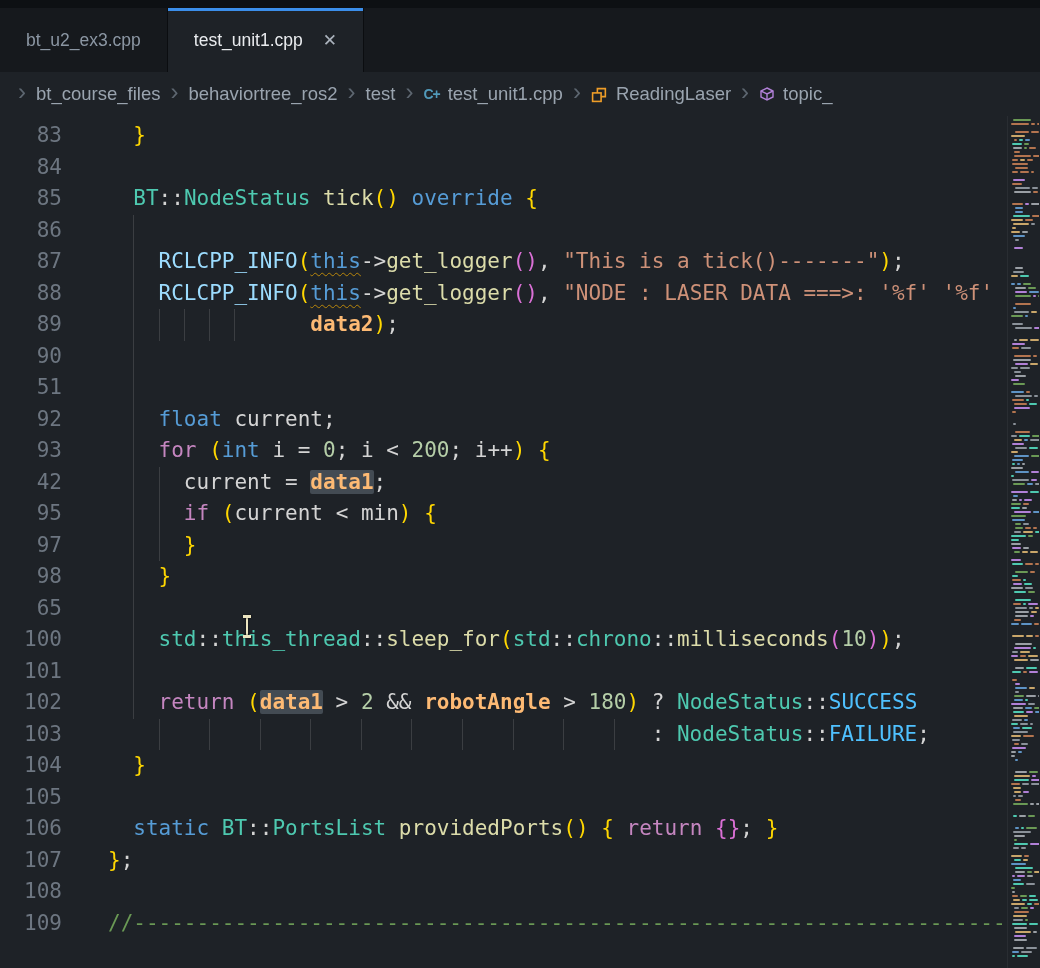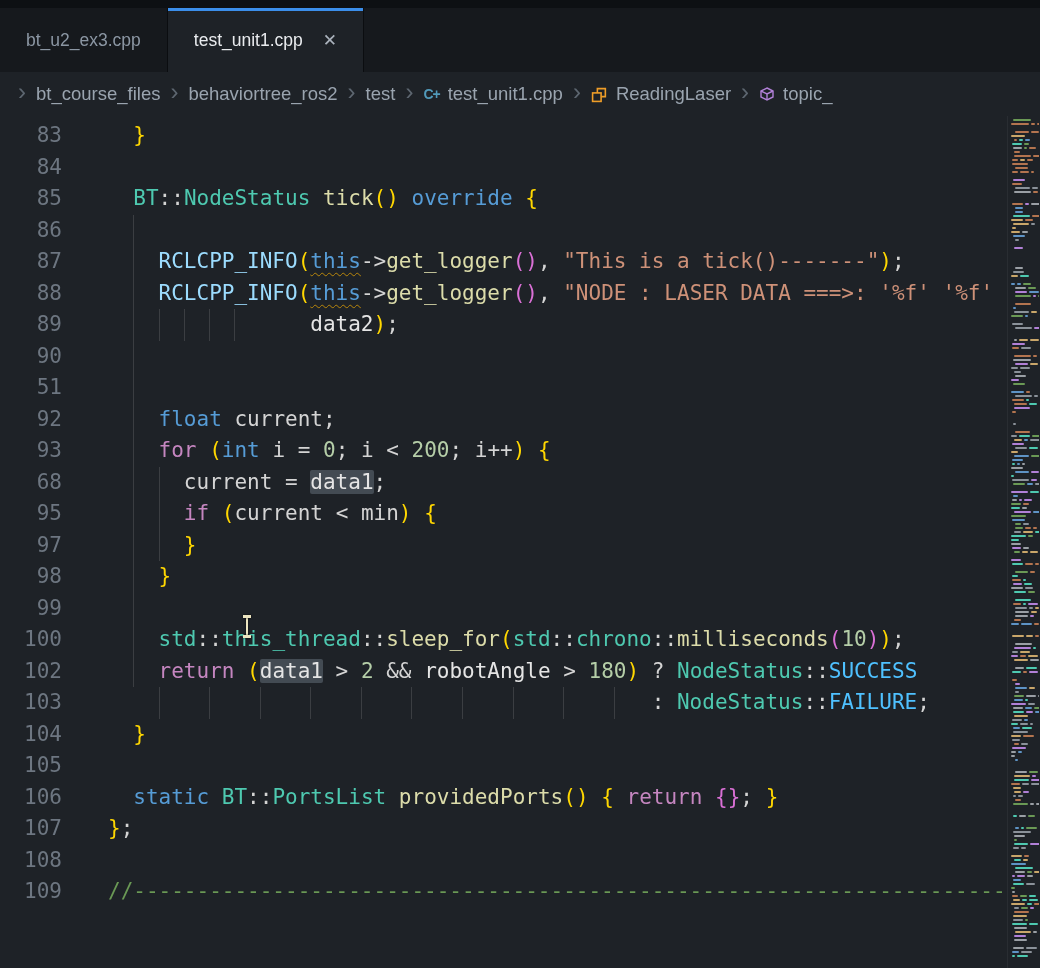--- a/index.html
+++ b/index.html
@@ -37,21 +37,21 @@
   .lnum{position:absolute;left:0;width:62px;text-align:right;color:#6d7681;}
   .code{position:absolute;left:var(--code-left);top:0;}
   .guide{position:absolute;top:0;bottom:0;width:1px;background:rgba(255,255,255,0.13);}
 
   .tk{color:#d4d4d4;}
   .kw{color:#569cd6;}           
   .ct{color:#c586c0;}           
   .ty{color:#4ec9b0;}           
   .fn{color:#dcdcaa;}           
   .mc{color:#9cdcfe;}           
-  .vr{color:#e5e5e5;}           
+  .vr{color:#fdba74;font-weight:bold;}           
   .lc{color:#d4d4d4;}           
   .nm{color:#b5cea8;}           
   .st{color:#ce9178;}           
   .en{color:#4fc1ff;}           
   .pu{color:#d4d4d4;}           
   .b1{color:#ffd700;}           
   .b2{color:#da70d6;}           
   .cm{color:#6a9955;}           
   .wv{text-decoration:underline;text-decoration-style:wavy;
       text-decoration-color:#b8860b;text-decoration-thickness:1px;text-underline-offset:4px;}
@@ -132,26 +132,27 @@
       <div class="line"><span class="lnum">84</span><span class="code"></span></div>
       <div class="line"><span class="lnum">85</span><span class="code"><span>  </span><span class="tk ty">BT</span><span class="tk pu">::</span><span class="tk ty">NodeStatus</span><span class="tk pu"> </span><span class="tk fn">tick</span><span class="tk b1">()</span><span class="tk pu"> </span><span class="tk kw">override</span><span class="tk pu"> </span><span class="tk b1">{</span></span></div>
       <div class="line"><span class="lnum">86</span><span class="guide" style="left: calc(var(--code-left) + 2ch);"></span><span class="code"></span></div>
       <div class="line"><span class="lnum">87</span><span class="guide" style="left: calc(var(--code-left) + 2ch);"></span><span class="code"><span>    </span><span class="tk mc">RCLCPP_INFO</span><span class="tk b1">(</span><span class="tk kw wv">this</span><span class="tk pu">-&gt;</span><span class="tk fn">get_logger</span><span class="tk b2">()</span><span class="tk pu">, </span><span class="tk st">"This is a tick()-------"</span><span class="tk b1">)</span><span class="tk pu">;</span></span></div>
       <div class="line"><span class="lnum">88</span><span class="guide" style="left: calc(var(--code-left) + 2ch);"></span><span class="code"><span>    </span><span class="tk mc">RCLCPP_INFO</span><span class="tk b1">(</span><span class="tk kw wv">this</span><span class="tk pu">-&gt;</span><span class="tk fn">get_logger</span><span class="tk b2">()</span><span class="tk pu">, </span><span class="tk st">"NODE : LASER DATA ===&gt;: '%f' '%f'</span></span></div>
       <div class="line"><span class="lnum">89</span><span class="guide" style="left: calc(var(--code-left) + 2ch);"></span><span class="guide" style="left: calc(var(--code-left) + 4ch);"></span><span class="guide" style="left: calc(var(--code-left) + 6ch);"></span><span class="guide" style="left: calc(var(--code-left) + 8ch);"></span><span class="guide" style="left: calc(var(--code-left) + 10ch);"></span><span class="code"><span>                </span><span class="tk vr">data2</span><span class="tk b1">)</span><span class="tk pu">;</span></span></div>
       <div class="line"><span class="lnum">90</span><span class="guide" style="left: calc(var(--code-left) + 2ch);"></span><span class="code"></span></div>
       <div class="line"><span class="lnum">51</span><span class="guide" style="left: calc(var(--code-left) + 2ch);"></span></div>
       <div class="line"><span class="lnum">92</span><span class="guide" style="left: calc(var(--code-left) + 2ch);"></span><span class="code"><span>    </span><span class="tk kw">float</span><span class="tk pu"> </span><span class="tk lc">current</span><span class="tk pu">;</span></span></div>
       <div class="line"><span class="lnum">93</span><span class="guide" style="left: calc(var(--code-left) + 2ch);"></span><span class="code"><span>    </span><span class="tk ct">for</span><span class="tk pu"> </span><span class="tk b1">(</span><span class="tk kw">int</span><span class="tk pu"> </span><span class="tk lc">i</span><span class="tk pu"> = </span><span class="tk nm">0</span><span class="tk pu">; </span><span class="tk lc">i</span><span class="tk pu"> &lt; </span><span class="tk nm">200</span><span class="tk pu">; </span><span class="tk lc">i</span><span class="tk pu">++</span><span class="tk b1">)</span><span class="tk pu"> </span><span class="tk b1">{</span></span></div>
-      <div class="line"><span class="lnum">68</span><span class="guide" style="left: calc(var(--code-left) + 2ch);"></span><span class="guide" style="left: calc(var(--code-left) + 4ch);"></span><span class="code"><span>      </span><span class="tk lc">current</span><span class="tk pu"> = </span><span class="tk vr hl">data1</span><span class="tk pu">;</span></span></div>
+      <div class="line"><span class="lnum">42</span><span class="guide" style="left: calc(var(--code-left) + 2ch);"></span><span class="guide" style="left: calc(var(--code-left) + 4ch);"></span><span class="code"><span>      </span><span class="tk lc">current</span><span class="tk pu"> = </span><span class="tk vr hl">data1</span><span class="tk pu">;</span></span></div>
       <div class="line"><span class="lnum">95</span><span class="guide" style="left: calc(var(--code-left) + 2ch);"></span><span class="guide" style="left: calc(var(--code-left) + 4ch);"></span><span class="code"><span>      </span><span class="tk ct">if</span><span class="tk pu"> </span><span class="tk b1">(</span><span class="tk lc">current</span><span class="tk pu"> &lt; </span><span class="tk lc">min</span><span class="tk b1">)</span><span class="tk pu"> </span><span class="tk b1">{</span></span></div>
       <div class="line"><span class="lnum">97</span><span class="guide" style="left: calc(var(--code-left) + 2ch);"></span><span class="guide" style="left: calc(var(--code-left) + 4ch);"></span><span class="code"><span>      </span><span class="tk b1">}</span></span></div>
       <div class="line"><span class="lnum">98</span><span class="guide" style="left: calc(var(--code-left) + 2ch);"></span><span class="code"><span>    </span><span class="tk b1">}</span></span></div>
-      <div class="line"><span class="lnum">99</span><span class="guide" style="left: calc(var(--code-left) + 2ch);"></span><span class="code"></span></div>
+      <div class="line"><span class="lnum">65</span><span class="guide" style="left: calc(var(--code-left) + 2ch);"></span><span class="code"></span></div>
       <div class="line"><span class="lnum">100</span><span class="guide" style="left: calc(var(--code-left) + 2ch);"></span><span class="code"><span>    </span><span class="tk ty">std</span><span class="tk pu">::</span><span class="tk ty">this_thread</span><span class="tk pu">::</span><span class="tk fn">sleep_for</span><span class="tk b1">(</span><span class="tk ty">std</span><span class="tk pu">::</span><span class="tk ty">chrono</span><span class="tk pu">::</span><span class="tk fn">milliseconds</span><span class="tk b2">(</span><span class="tk nm">10</span><span class="tk b2">)</span><span class="tk b1">)</span><span class="tk pu">;</span></span></div>
+      <div class="line"><span class="lnum">101</span><span class="guide" style="left: calc(var(--code-left) + 2ch);"></span><span class="code"></span></div>
       <div class="line"><span class="lnum">102</span><span class="guide" style="left: calc(var(--code-left) + 2ch);"></span><span class="code"><span>    </span><span class="tk ct">return</span><span class="tk pu"> </span><span class="tk b1">(</span><span class="tk vr hl">data1</span><span class="tk pu"> &gt; </span><span class="tk nm">2</span><span class="tk pu"> &amp;&amp; </span><span class="tk vr">robotAngle</span><span class="tk pu"> &gt; </span><span class="tk nm">180</span><span class="tk b1">)</span><span class="tk pu"> ? </span><span class="tk ty">NodeStatus</span><span class="tk pu">::</span><span class="tk en">SUCCESS</span></span></div>
       <div class="line"><span class="lnum">103</span><span class="guide" style="left: calc(var(--code-left) + 4ch);"></span><span class="guide" style="left: calc(var(--code-left) + 8ch);"></span><span class="guide" style="left: calc(var(--code-left) + 12ch);"></span><span class="guide" style="left: calc(var(--code-left) + 16ch);"></span><span class="guide" style="left: calc(var(--code-left) + 20ch);"></span><span class="guide" style="left: calc(var(--code-left) + 24ch);"></span><span class="guide" style="left: calc(var(--code-left) + 28ch);"></span><span class="guide" style="left: calc(var(--code-left) + 32ch);"></span><span class="guide" style="left: calc(var(--code-left) + 36ch);"></span><span class="guide" style="left: calc(var(--code-left) + 40ch);"></span><span class="code"><span>                                           </span><span class="tk pu">: </span><span class="tk ty">NodeStatus</span><span class="tk pu">::</span><span class="tk en">FAILURE</span><span class="tk pu">;</span></span></div>
       <div class="line"><span class="lnum">104</span><span class="code"><span>  </span><span class="tk b1">}</span></span></div>
       <div class="line"><span class="lnum">105</span><span class="code"></span></div>
       <div class="line"><span class="lnum">106</span><span class="code"><span>  </span><span class="tk kw">static</span><span class="tk pu"> </span><span class="tk ty">BT</span><span class="tk pu">::</span><span class="tk ty">PortsList</span><span class="tk pu"> </span><span class="tk fn">providedPorts</span><span class="tk b1">()</span><span class="tk pu"> </span><span class="tk b1">{</span><span class="tk pu"> </span><span class="tk ct">return</span><span class="tk pu"> </span><span class="tk b2">{}</span><span class="tk pu">;</span><span class="tk pu"> </span><span class="tk b1">}</span></span></div>
       <div class="line"><span class="lnum">107</span><span class="code"><span class="tk b1">}</span><span class="tk pu">;</span></span></div>
       <div class="line"><span class="lnum">108</span><span class="code"></span></div>
       <div class="line"><span class="lnum">109</span><span class="code"><span class="tk cm">//----------------------------------------------------------------------------</span></span></div>
     </div>
   <div class="minimap">

